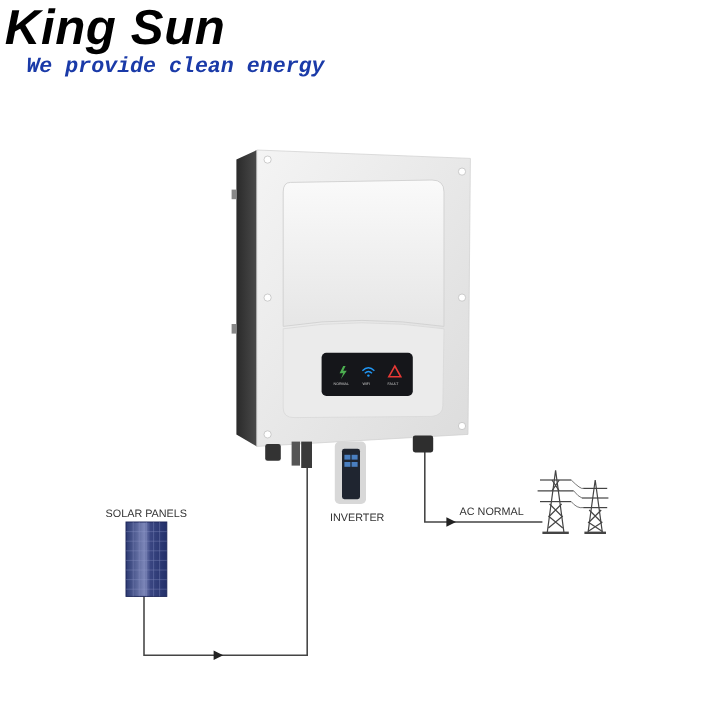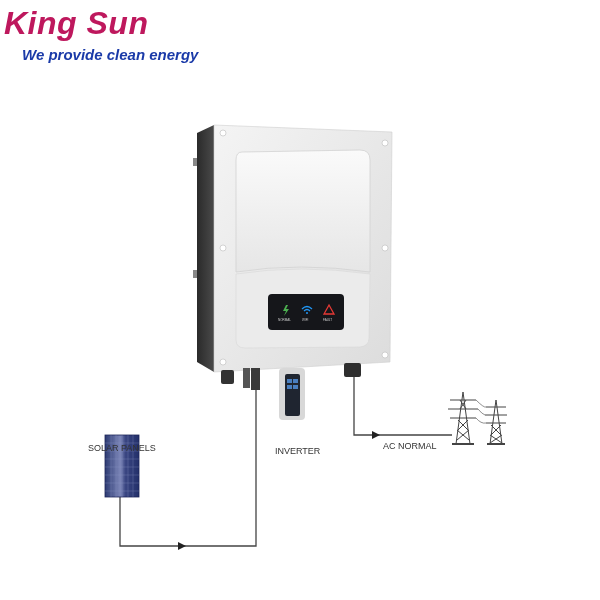--- a/index.html
+++ b/index.html
@@ -1,20 +1,20 @@
 <!DOCTYPE html>
 <html><head>
 <meta charset="utf-8">
 <style>
   html, body { margin:0; padding:0; background:#ffffff; }
   body { width:600px; height:600px; position:relative; overflow:hidden; font-family:"Liberation Sans", sans-serif; }
   .abs { position:absolute; }
-  .brand { left:4px; top:0px; color:#be185d; font-weight:bold; font-style:italic; font-size:32px; letter-spacing:0.5px; line-height:46px; font-family:"Liberation Sans", sans-serif; }
-  .tagline { left:22px; top:46px; color:#1a3aa8; font-weight:bold; font-style:italic; font-size:15px; font-family:Liberation Sans, sans-serif; }
-  .label { font-size:9px; color:#333; font-family:"Liberation Sans", sans-serif; white-space:nowrap;margin-top:20px; }
+  .brand { left:4px; top:0px; color:#000000; font-weight:bold; font-style:italic; font-size:41px; letter-spacing:0.5px; line-height:46px; font-family:"Liberation Sans", sans-serif; }
+  .tagline { left:22px; top:46px; color:#1a3aa8; font-weight:bold; font-style:italic; font-size:18px; font-family:Liberation Mono, monospace; }
+  .label { font-size:9px; color:#333; font-family:"Liberation Sans", sans-serif; white-space:nowrap; }
   .led-label { font-size:3px; color:#ccc; }
 </style>
 </head>
 <body>
 
 <div class="abs brand">King Sun</div>
 <div class="abs tagline">We provide clean energy</div>
 
 <svg class="abs" style="left:0;top:0" width="600" height="600">
   <defs>

